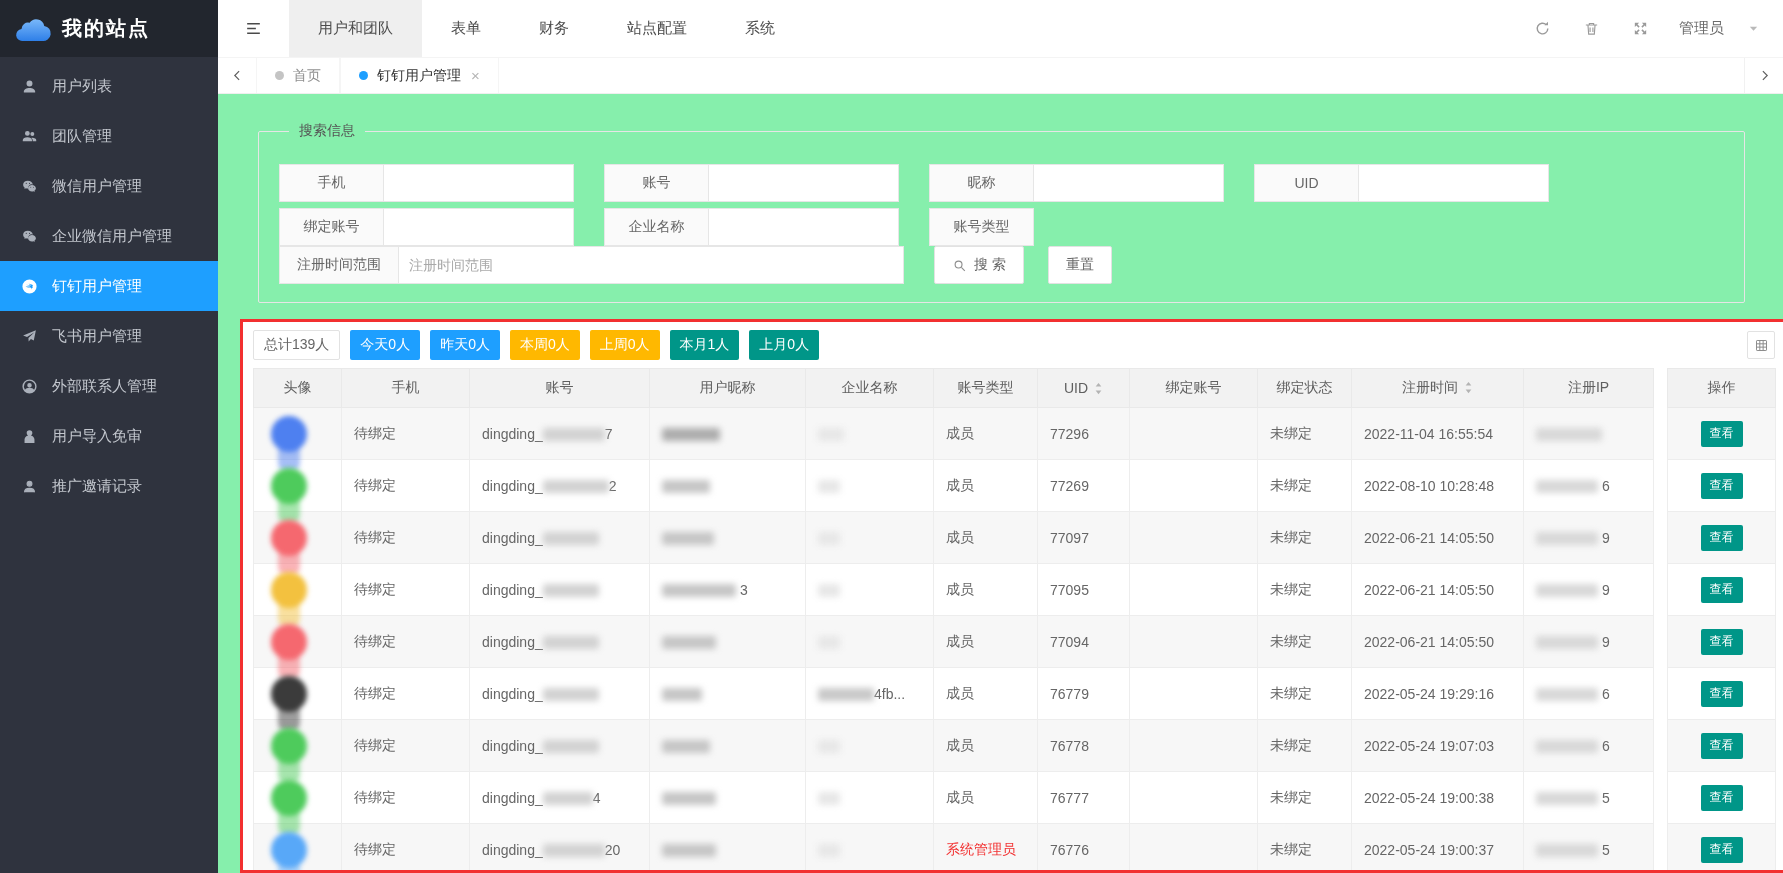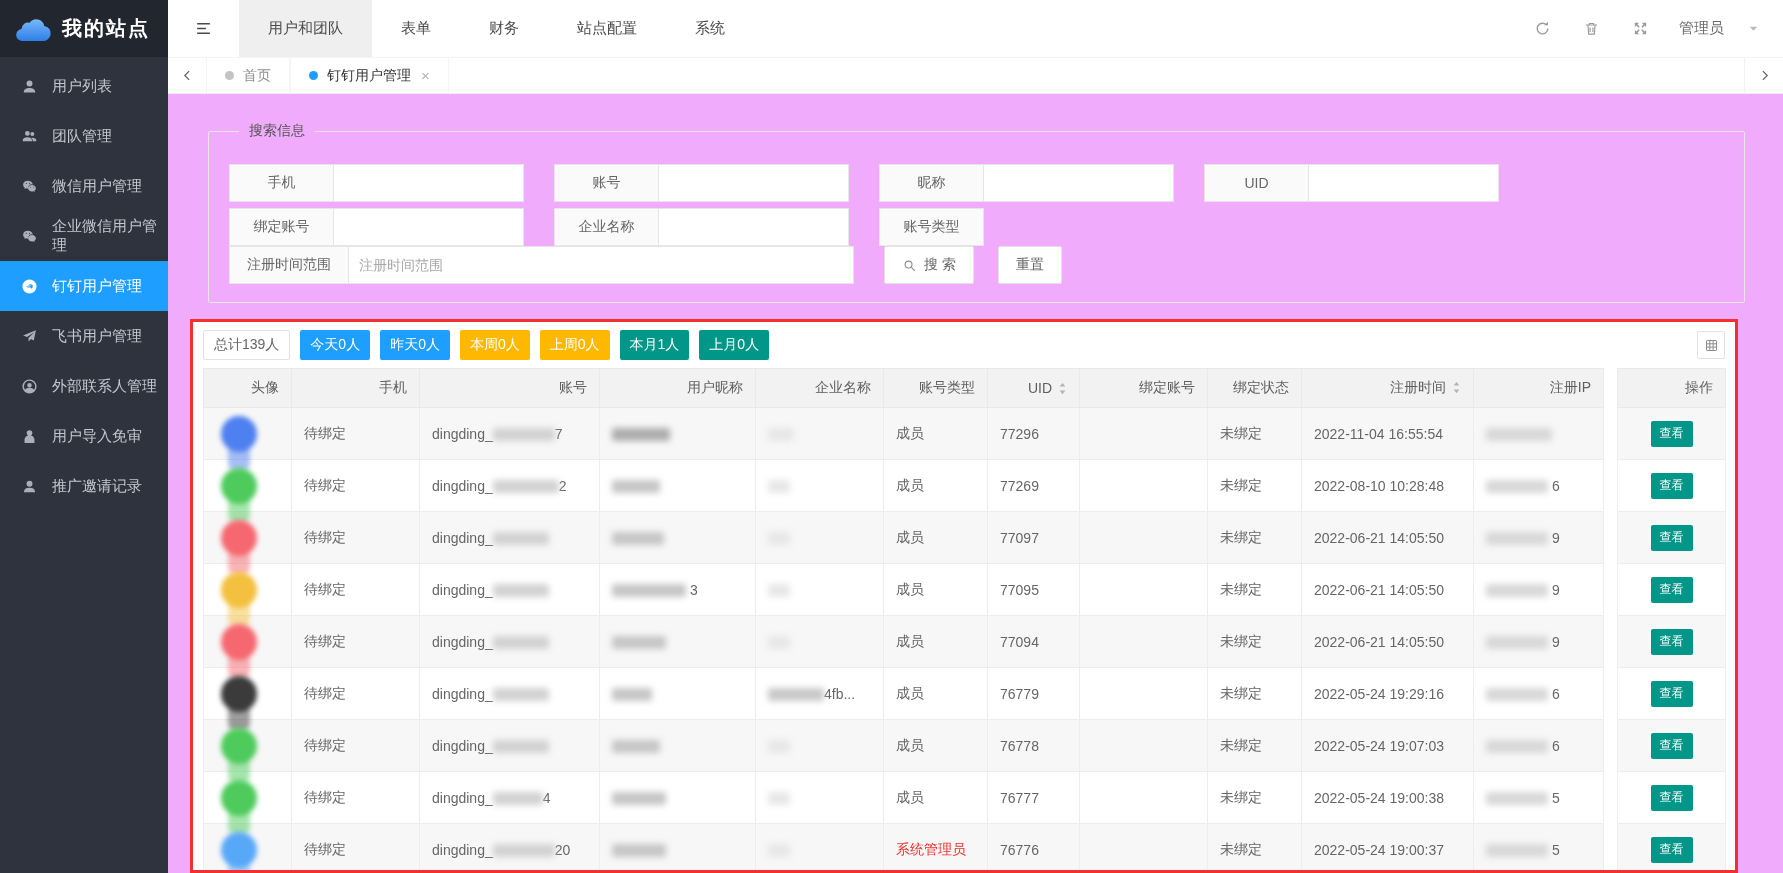--- a/index.html
+++ b/index.html
@@ -2,21 +2,21 @@
 <html><head>
 <meta charset="utf-8">
 <style>
   html,body{margin:0;padding:0;}
   body{width:1783px;height:873px;overflow:hidden;background:#fff;
        font-family:"Liberation Sans","DejaVu Sans",sans-serif;display:flex;}
   svg{display:block;}
   .icon{display:inline-flex;align-items:center;justify-content:center;}
 
   
-  .sidebar{width:168px;flex-shrink:0;background:#2f333e;display:flex;flex-direction:column;}
+  .sidebar{width:218px;flex-shrink:0;background:#2f333e;display:flex;flex-direction:column;text-align:right;}
   .logo{height:57px;background:#22262e;display:flex;align-items:center;padding-left:13px;gap:9px;}
   .logo .icon svg{width:40px;height:28px;}
   .logo-title{color:#fff;font-size:20px;font-weight:bold;letter-spacing:2px;}
   .menu{padding-top:4px;}
   .side-item{height:50px;display:flex;align-items:center;padding-left:21px;gap:14px;
              font-size:15px;color:#c3c7ce;cursor:pointer;}
   .side-item .icon svg{width:17px;height:17px;fill:#aab0ba;stroke:#aab0ba;}
   .side-item.active{background:#1E9FFF;color:#fff;}
   .side-item.active .icon svg{fill:#fff;stroke:#fff;}
 
@@ -39,21 +39,21 @@
   .tab-arrow svg{width:13px;height:13px;}
   .tab-arrow.right{margin-left:auto;border-left:1px solid #f1f1f1;}
   .tab{display:flex;align-items:center;gap:9px;padding:0 18px;font-size:14px;color:#8f8f8f;
        border-right:1px solid #f5f5f5;border-left:1px solid #f5f5f5;cursor:pointer;}
   .tab .dot{width:9px;height:9px;border-radius:50%;background:#c4c4c4;}
   .tab.active{color:#333;}
   .tab.active .dot{background:#1E9FFF;}
   .tab .close{color:#b5b5b5;font-size:15px;margin-left:1px;line-height:1;}
 
   
-  .content{flex:1;background:#f0abfc;padding:28px 38px 0 40px;box-sizing:border-box;position:relative;}
+  .content{flex:1;background:#86efac;padding:28px 38px 0 40px;box-sizing:border-box;position:relative;}
 
   fieldset.search{border:1px solid #e6e6e6;border-radius:2px;margin:0;padding:24px 20px 18px;}
   fieldset.search legend{font-size:14px;color:#555;padding:0 10px;margin-left:10px;}
   .srow{display:flex;margin-bottom:6px;}
   .srow:last-child{margin-bottom:0;}
   .sgroup{display:flex;height:38px;box-sizing:border-box;margin-right:30px;}
   .slabel{width:105px;border:1px solid #e6e6e6;background:#fafafa;color:#666;font-size:14px;
           display:flex;align-items:center;justify-content:center;box-sizing:border-box;}
   .sinput{width:190px;border:1px solid #e6e6e6;border-left:none;background:#fff;box-sizing:border-box;
           font-size:14px;padding:0 10px;color:#666;outline:none;font-family:inherit;}
@@ -76,21 +76,21 @@
          border-radius:2px;color:#fff;cursor:pointer;box-sizing:border-box;}
   .badge.plain{background:#fff;border:1px solid #e2e2e2;color:#666;}
   .badge.blue{background:#1E9FFF;}
   .badge.orange{background:#FFB800;}
   .badge.green{background:#009688;}
   .grid-btn{position:absolute;right:0;top:1px;width:28px;height:28px;border:1px solid #e2e2e2;border-radius:2px;
             display:flex;align-items:center;justify-content:center;color:#8d8d8d;cursor:pointer;box-sizing:border-box;}
   .grid-btn svg{width:15px;height:15px;}
 
   table.grid{width:1522px;border-collapse:collapse;table-layout:fixed;font-size:14px;color:#666;}
-  table.grid th{background:#f2f2f2;font-weight:normal;text-align:right;height:38px;padding:0 12px;
+  table.grid th{background:#f2f2f2;font-weight:normal;text-align:center;height:38px;padding:0 12px;
                 border:1px solid #e9e9e9;color:#5f5f5f;white-space:nowrap;overflow:hidden;}
   table.grid td{height:51px;padding:0 12px;border:1px solid #ededed;white-space:nowrap;overflow:hidden;}
   table.grid tr:nth-child(odd) td{background:#f7f7f7;}
   table.grid tr:nth-child(even) td{background:#fff;}
   table.grid th.spacer,table.grid td.spacer{background:#fff !important;border-top:none;border-bottom:none;
                 border-left:none;border-right:none;padding:0;}
   th .sort{display:inline-block;vertical-align:-3px;margin-left:6px;color:#b3b3b3;}
   th .sort svg{width:9px;height:15px;}
 
   .td-avatar{overflow:visible !important;}

